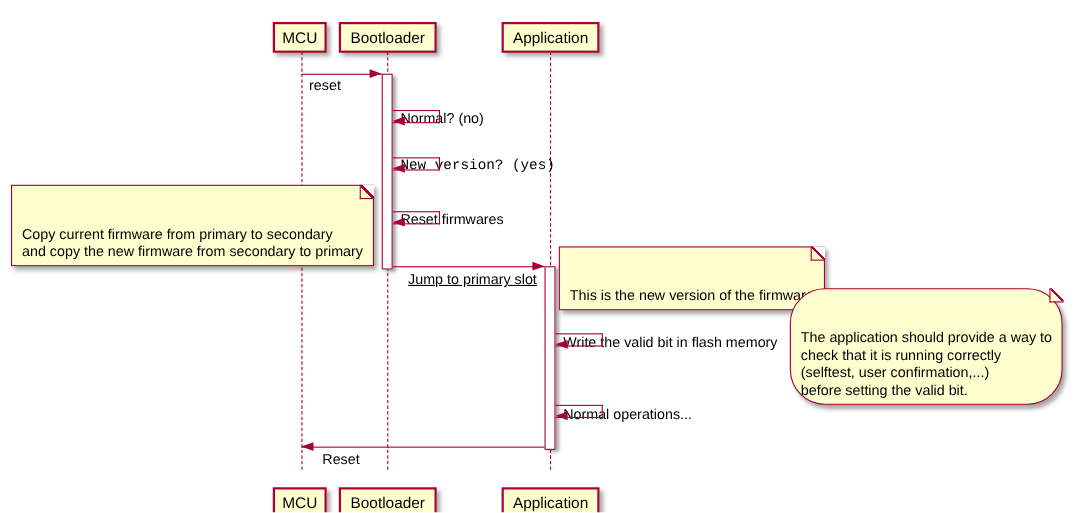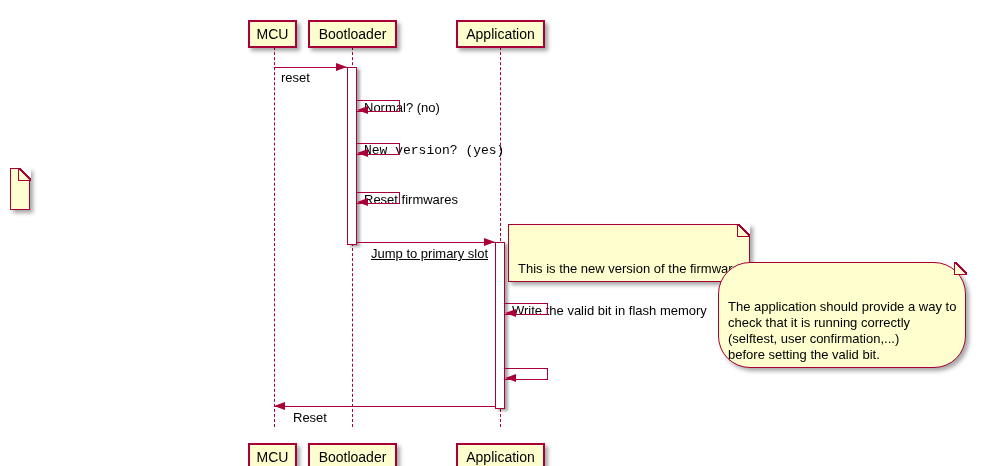--- a/index.html
+++ b/index.html
@@ -113,29 +113,32 @@
   <div class="arrow-left" style="left:357px;top:198.2px;"></div>
 
   <div class="msg-label" style="left:371px;top:226px;text-decoration:underline;">Jump to primary slot</div>
   <div class="h-line" style="left:357px;top:242px;width:138px;"></div>
   <div class="arrow-right" style="left:484px;top:238.2px;"></div>
 
   <div class="msg-label" style="left:512px;top:283px;">Write the valid bit in flash memory</div>
   <div class="self-loop" style="left:505px;top:303px;"></div>
   <div class="arrow-left" style="left:505px;top:309.2px;"></div>
 
+  <div class="msg-label" style="left:512px;top:349px;">Normal operations...</div>
   <div class="self-loop" style="left:505px;top:368px;"></div>
   <div class="arrow-left" style="left:505px;top:374.2px;"></div>
 
   <div class="msg-label" style="left:293px;top:390px;">Reset</div>
   <div class="h-line" style="left:274px;top:406px;width:221px;"></div>
   <div class="arrow-left" style="left:274px;top:402.2px;"></div>
 
   <div class="note" style="left:10px;top:168px;">
     <div class="fold"></div>
+    <span>Copy current firmware from primary to secondary
+and copy the new firmware from secondary to primary</span>
   </div>
 
   <div class="note" style="left:508px;top:224px;">
     <div class="fold"></div>
     <span>This is the new version of the firmware</span>
   </div>
 
   <div class="note" style="left:718px;top:262px;border-radius:32px;">
     <div class="fold"></div>
     <span>The application should provide a way to

